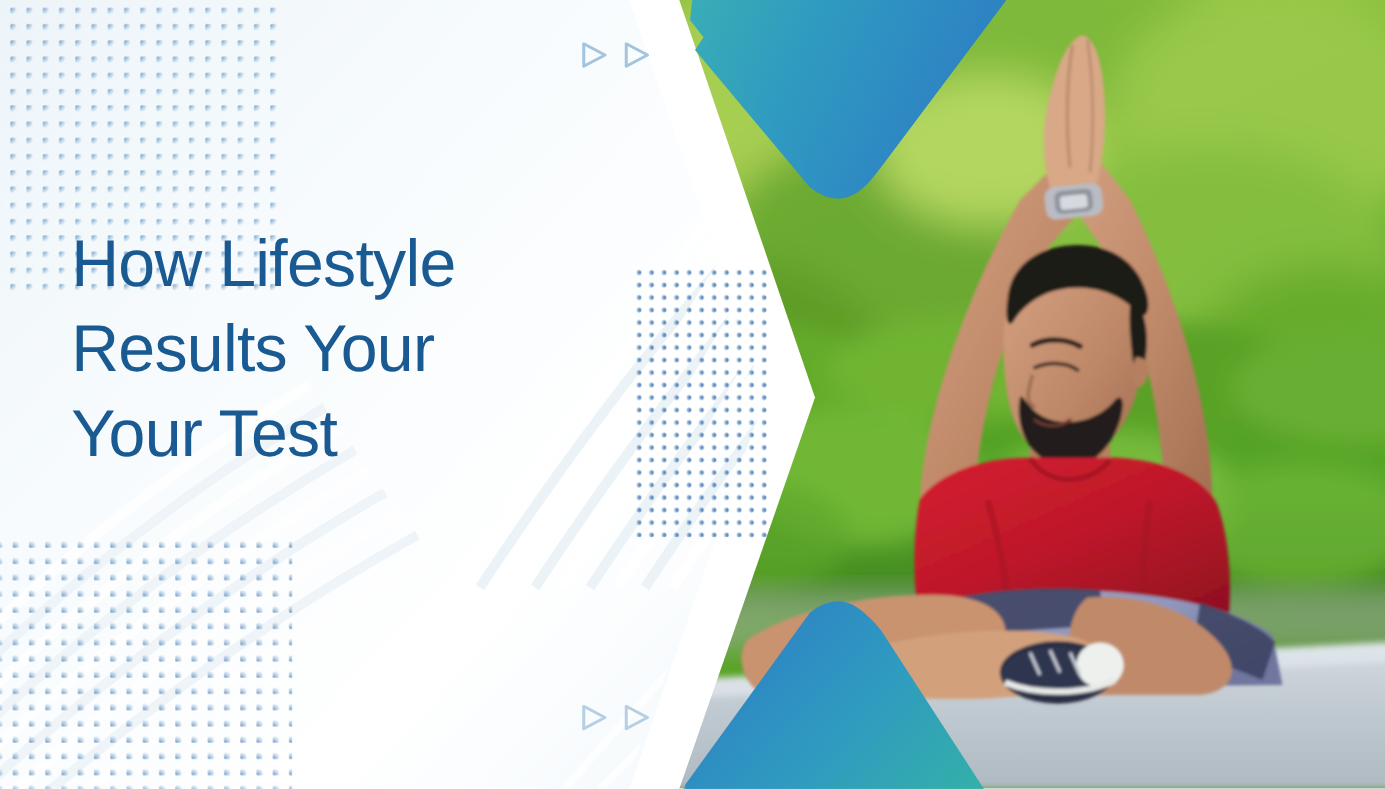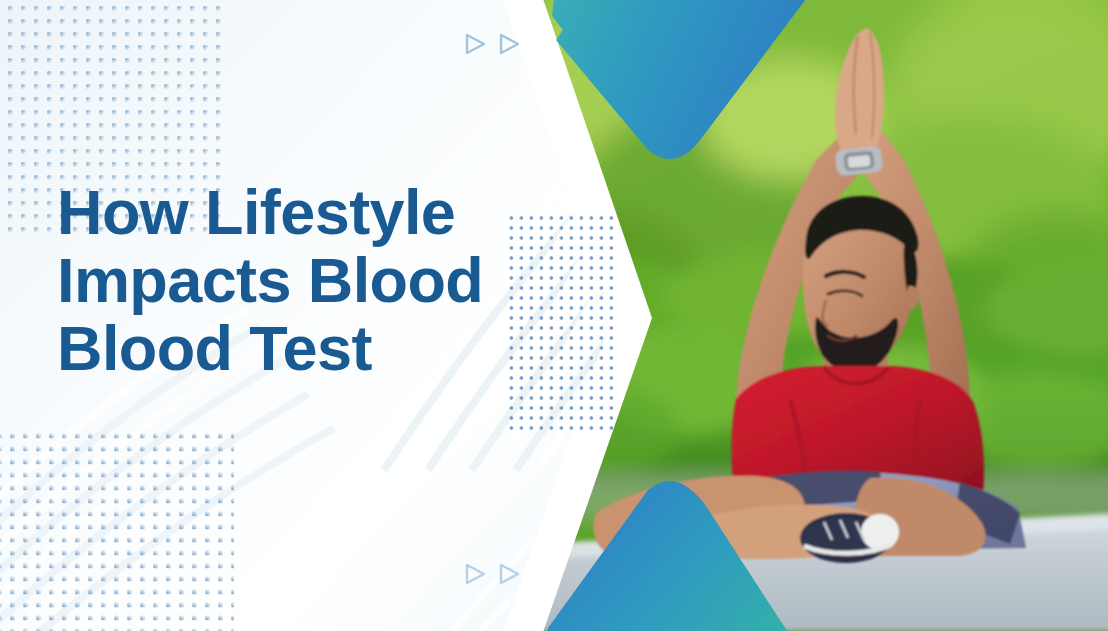--- a/index.html
+++ b/index.html
@@ -77,23 +77,23 @@
     width: 130px; height: 631px;
   }
 
   
   .headline {
     position: absolute;
     left: 57px;
     top: 178px;
     width: 430px;
     color: #1a5a92;
-    font-size: 63px;
+    font-size: 53px;
     line-height: 68px;
-    font-weight: 700;
+    font-weight: 400;
     letter-spacing: -0.6px;
   }
   .headline .ln { display: block; white-space: nowrap; }
 
   
   .arrows {
     position: absolute;
     display: flex;
     gap: 8px;
     align-items: center;
@@ -459,22 +459,22 @@
     </g>
 
     <g>
       <path d="M 556 651 L 800 651 L 700 500 Q 676 468 648 490 L 548 628 Z" fill="url(#chevBot)"></path>
       <path d="M 548 651 L 800 651 L 706 506 Q 682 472 652 494 L 540 640 Z" fill="url(#chevBot)"></path>
     </g>
   </svg>
 
   <div class="headline">
     <span class="ln">How Lifestyle</span>
-    <span class="ln">Impacts Blood</span>
-    <span class="ln">Blood Test</span>
+    <span class="ln">Results Your</span>
+    <span class="ln">Your Test</span>
   </div>
 
   <div class="arrows arrows-top">
     <svg width="26" height="26" viewBox="0 0 26 26">
       <path d="M 5 4 L 22 13 L 5 22 Z" fill="none" stroke="#a3c3df" stroke-width="2.4" stroke-linejoin="round"></path>
     </svg>
     <svg width="26" height="26" viewBox="0 0 26 26">
       <path d="M 5 4 L 22 13 L 5 22 Z" fill="none" stroke="#a3c3df" stroke-width="2.4" stroke-linejoin="round"></path>
     </svg>
   </div>

